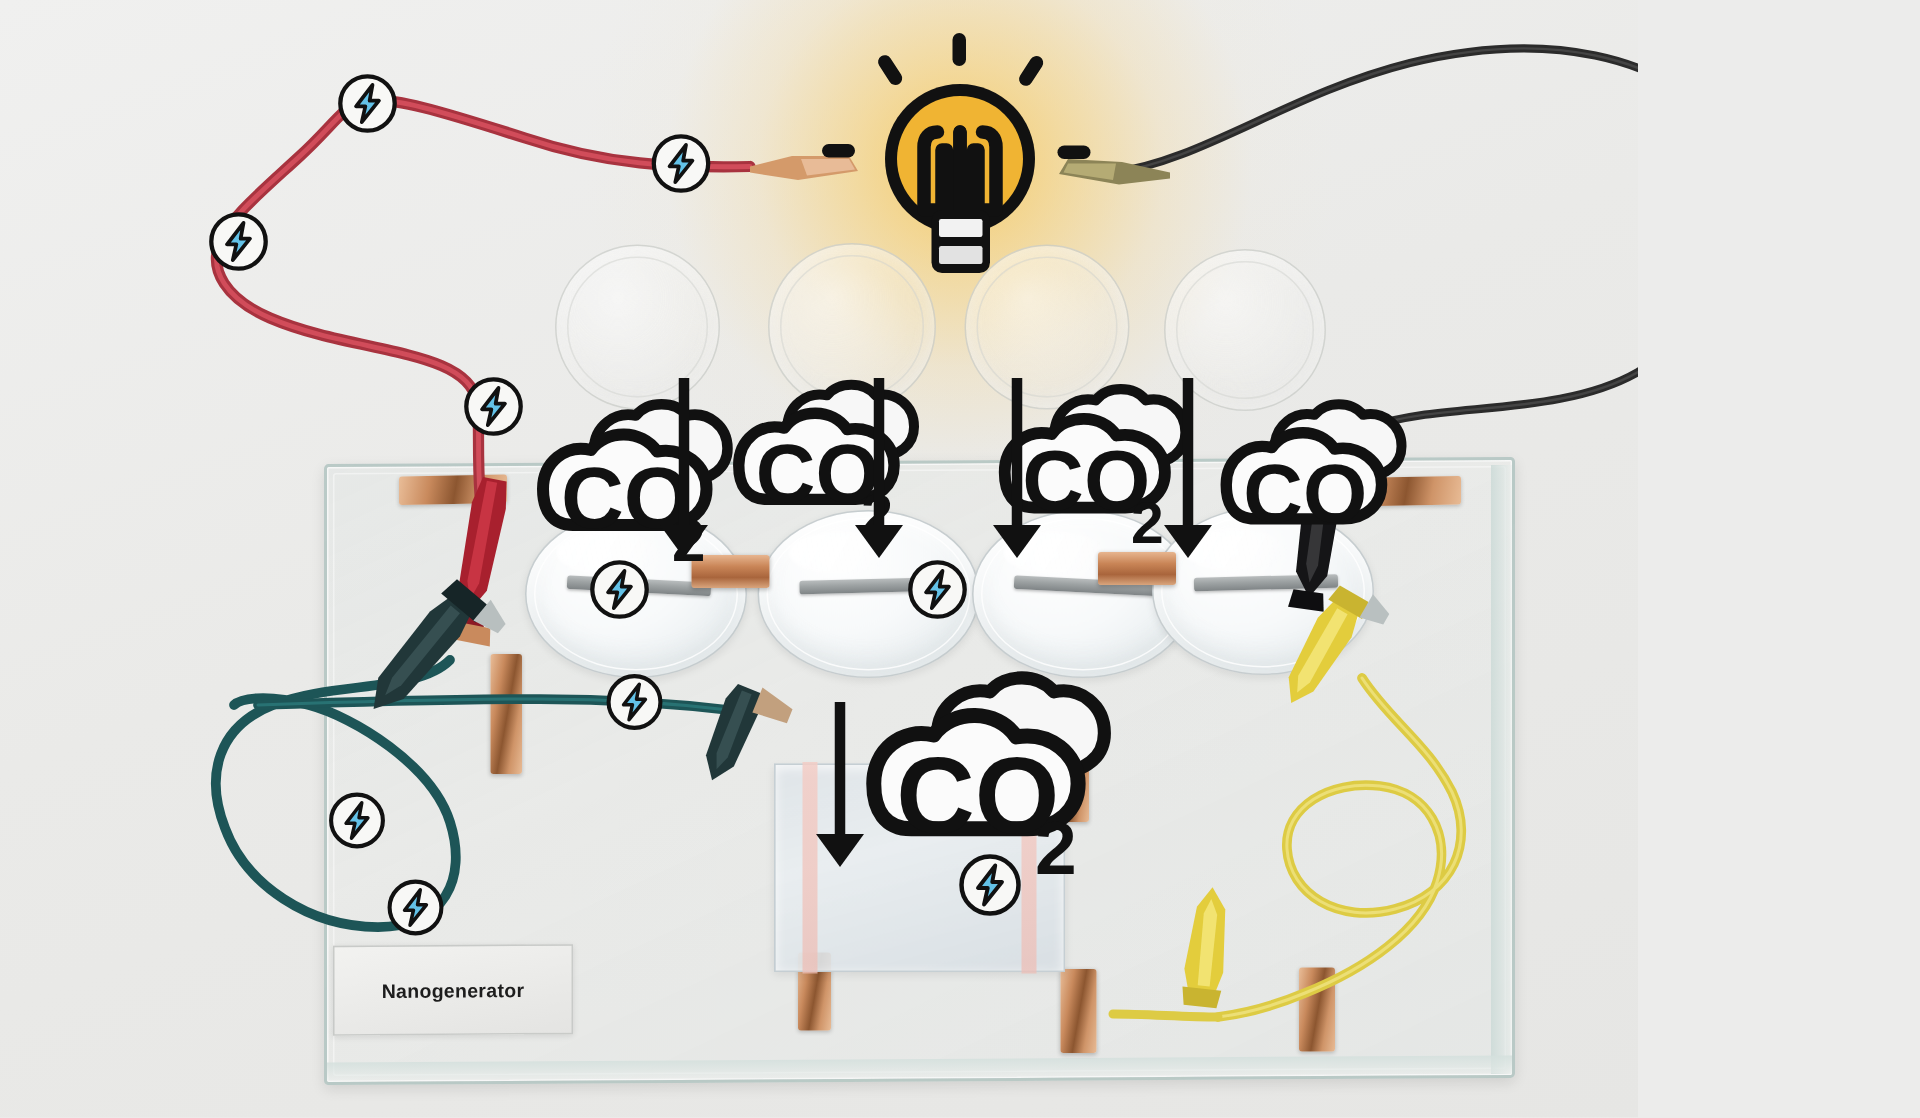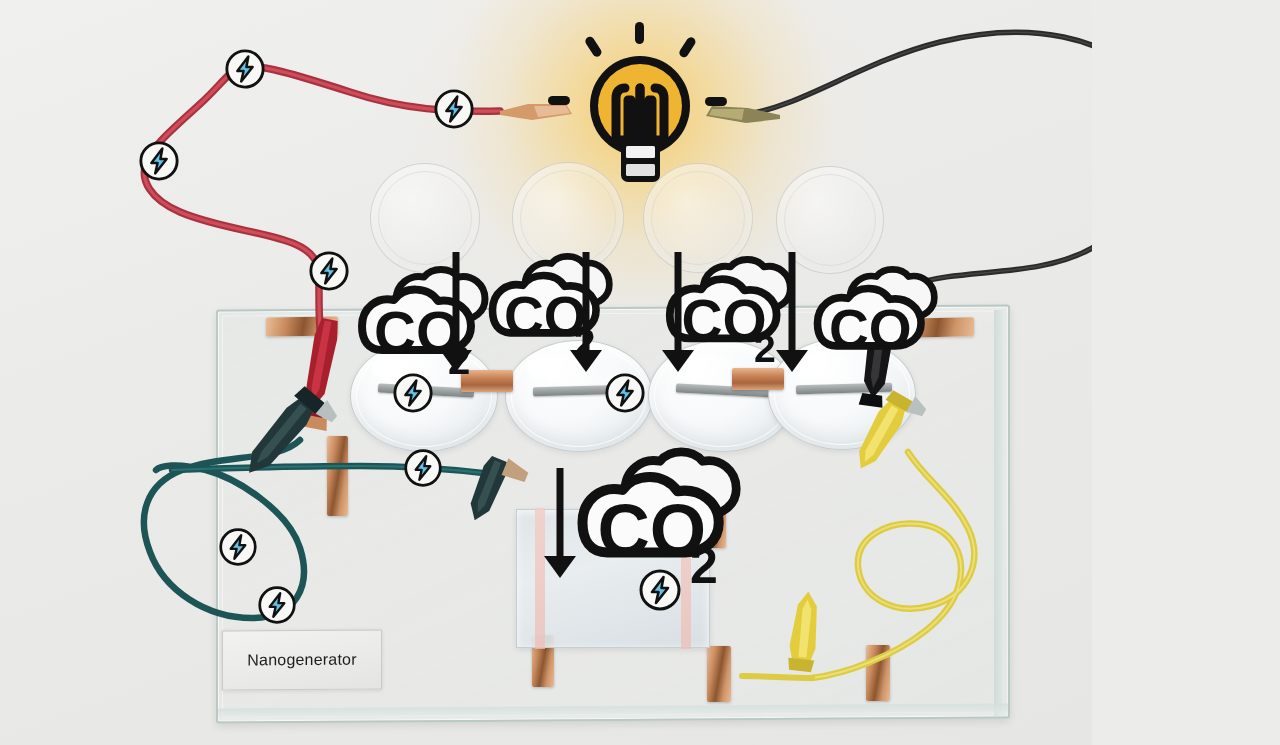--- a/index.html
+++ b/index.html
@@ -88,21 +88,21 @@
 
   
   .nameplate{
     position:absolute;left:222px;top:630px;width:158px;height:58px;
     background:linear-gradient(170deg,#f2f2f0,#e4e4e2);
     border:1px solid rgba(196,199,196,0.9);
     box-shadow:0 1px 4px rgba(0,0,0,0.10);
     display:flex;align-items:center;justify-content:center;
     transform:skewY(-0.4deg);
   }
-  .nameplate span{font-size:16px;font-weight:normal;color:#1d1d1d;letter-spacing:0.2px;}
+  .nameplate span{font-size:13px;font-weight:bold;color:#1d1d1d;letter-spacing:0.2px;}
 
   
   svg.layer{position:absolute;left:0;top:0;width:1280px;height:745px;overflow:visible;}
   svg.layer *{vector-effect:non-scaling-stroke;}
 
   
   .bulb{position:absolute;left:563px;top:22px;width:155px;height:170px;}
 
   
   .co2{position:absolute;}

